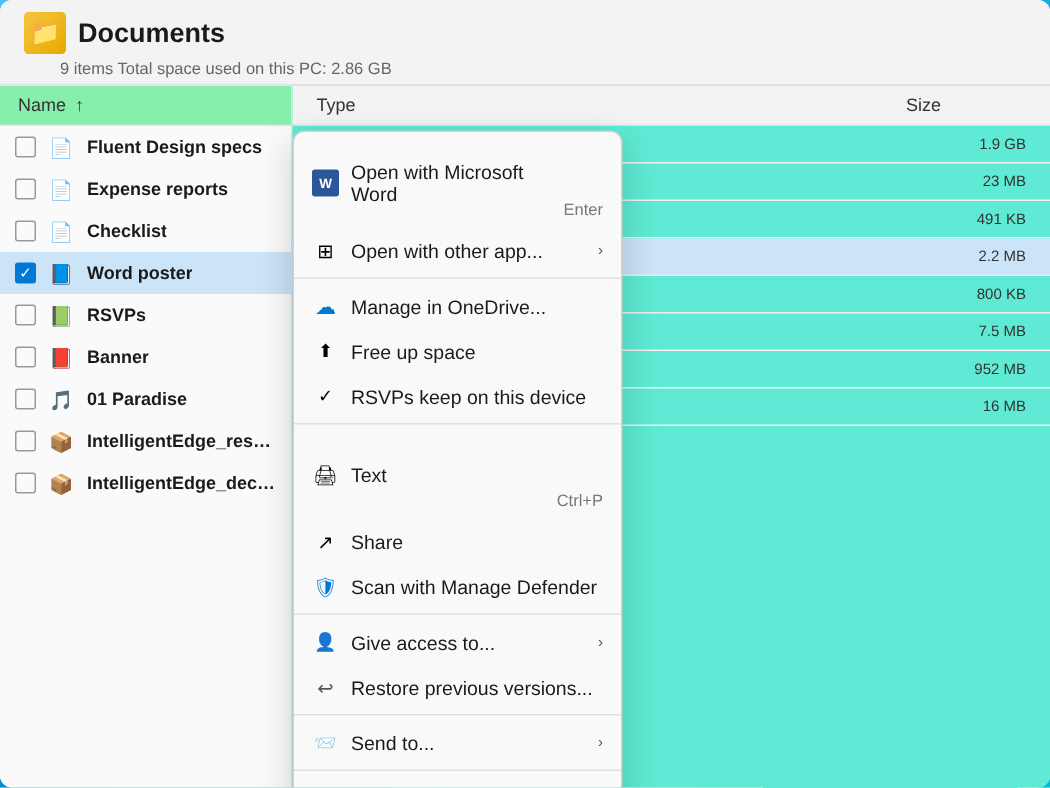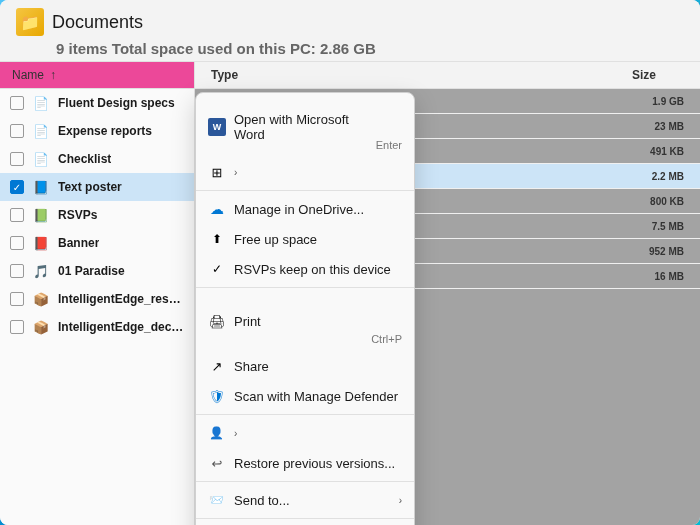--- a/index.html
+++ b/index.html
@@ -41,29 +41,28 @@
     .folder-icon {
       width: 28px; height: 28px;
       background: linear-gradient(135deg, #f5c542, #e8a800);
       border-radius: 3px;
       display: flex; align-items: center; justify-content: center;
       font-size: 16px;
     }
 
     .title-text {
       font-size: 18px;
-      font-weight: 400;
+      font-weight: 700;
       color: #1a1a1a;
     }
 
     .subtitle-text {
-      font-size: 15px;
+      font-size: 11px;
       color: #666;
-      margin-left: 40px;
-      font-weight: bold;
+      margin-left: 24px;
     }
 
     
     .main-content {
       display: flex;
       flex: 1;
       overflow: hidden;
       position: relative;
     }
 
@@ -73,21 +72,21 @@
       background: #fafafa;
       border-right: 1px solid #e0e0e0;
       overflow-y: auto;
       flex-shrink: 0;
     }
 
     .file-list-header {
       display: flex;
       align-items: flex-end;
       padding: 6px 12px;
-      background: #ec4899;
+      background: #86efac;
       border-bottom: 1px solid #e0e0e0;
       font-size: 12px;
       color: #333;
       gap: 4px;
     }
 
     .file-item {
       display: flex;
       align-items: center;
       padding: 5px 10px;
@@ -123,36 +122,35 @@
       color: #1a1a1a;
       white-space: nowrap;
       overflow: hidden;
       text-overflow: ellipsis;
       font-weight: bold;
     }
 
     
     .detail-panel {
       flex: 1;
-      background: #a3a3a3;
+      background: #5eead4;
       overflow-y: auto;
-      font-weight: bold;
     }
 
     .detail-header {
       display: flex;
       padding: 6px 16px;
       background: #f3f3f3;
       border-bottom: 1px solid #e0e0e0;
       font-size: 12px;
       color: #333;
     }
 
     .detail-col-type { flex: 1; }
-    .detail-col-size { width: 80px; text-align: center; }
+    .detail-col-size { width: 80px; text-align: left; }
 
     .detail-item {
       display: flex;
       align-items: center;
       padding: 5px 16px;
       border-bottom: 1px solid #f0f0f0;
     }
 
     .detail-item.selected {
       background: #cce4f7;
@@ -275,21 +273,21 @@
         <span class="file-name">Expense reports</span>
       </div>
       <div class="file-item">
         <div class="checkbox"></div>
         <div class="file-icon">📄</div>
         <span class="file-name">Checklist</span>
       </div>
       <div class="file-item selected">
         <div class="checkbox" style="background:#0078d4;border-color:#0078d4;color:white;font-size:10px;display:flex;align-items:center;justify-content:center;">✓</div>
         <div class="file-icon">📘</div>
-        <span class="file-name">Text poster</span>
+        <span class="file-name">Word poster</span>
       </div>
       <div class="file-item">
         <div class="checkbox"></div>
         <div class="file-icon">📗</div>
         <span class="file-name">RSVPs</span>
       </div>
       <div class="file-item">
         <div class="checkbox"></div>
         <div class="file-icon">📕</div>
         <span class="file-name">Banner</span>
@@ -355,20 +353,21 @@
       <div class="menu-item">
         <div class="menu-icon">
           <div class="word-icon">W</div>
         </div>
         <span class="menu-label">Open with Microsoft Word</span>
         <span class="menu-shortcut">Enter</span>
       </div>
 
       <div class="menu-item">
         <div class="menu-icon" style="font-size:13px;">⊞</div>
+        <span class="menu-label">Open with other app...</span>
         <span class="menu-arrow">›</span>
       </div>
 
       <div class="menu-divider"></div>
 
       <div class="menu-item">
         <div class="menu-icon onedrive-icon">☁</div>
         <span class="menu-label">Manage in OneDrive...</span>
       </div>
 
@@ -379,38 +378,39 @@
 
       <div class="menu-item">
         <div class="menu-icon" style="font-size:12px;">✓</div>
         <span class="menu-label">RSVPs keep on this device</span>
       </div>
 
       <div class="menu-divider"></div>
 
       <div class="menu-item">
         <div class="menu-icon print-icon">🖨</div>
-        <span class="menu-label">Print</span>
+        <span class="menu-label">Text</span>
         <span class="menu-shortcut">Ctrl+P</span>
       </div>
 
       <div class="menu-item">
         <div class="menu-icon share-icon">↗</div>
         <span class="menu-label">Share</span>
       </div>
 
       <div class="menu-item">
         <div class="menu-icon defender-icon">🛡</div>
         <span class="menu-label">Scan with Manage Defender</span>
       </div>
 
       <div class="menu-divider"></div>
 
       <div class="menu-item">
         <div class="menu-icon access-icon" style="font-size:12px;">👤</div>
+        <span class="menu-label">Give access to...</span>
         <span class="menu-arrow">›</span>
       </div>
 
       <div class="menu-item">
         <div class="menu-icon restore-icon">↩</div>
         <span class="menu-label">Restore previous versions...</span>
       </div>
 
       <div class="menu-divider"></div>
 

